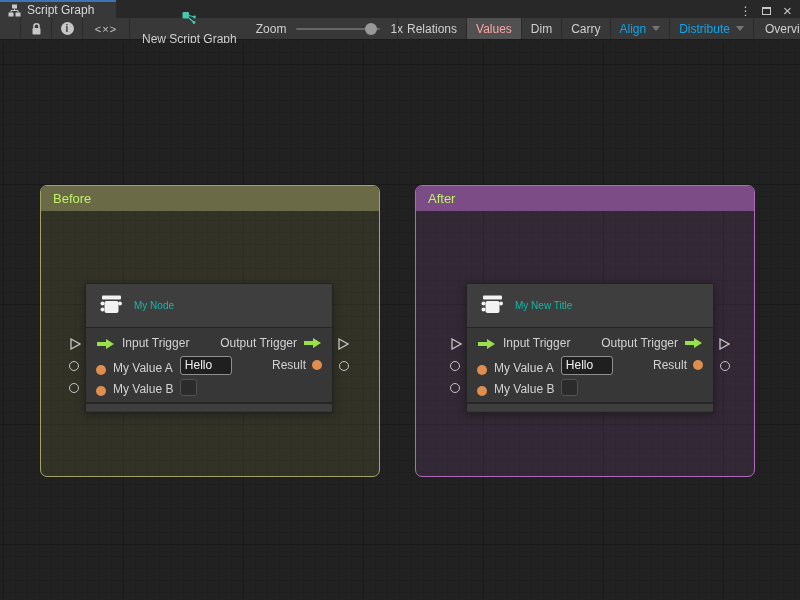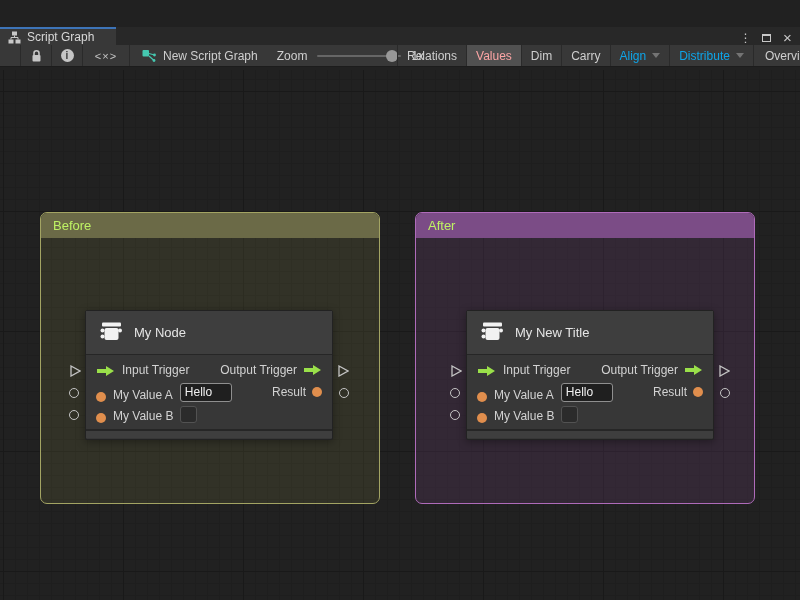--- a/index.html
+++ b/index.html
@@ -1,21 +1,21 @@
 <!DOCTYPE html>
 <html><head>
 <meta charset="utf-8">
 <style>
   * { margin:0; padding:0; box-sizing:border-box; }
   html,body { width:800px; height:600px; overflow:hidden; background:#212121;
     font-family:"Liberation Sans", sans-serif; -webkit-font-smoothing:antialiased; }
   .window { position:relative; width:800px; height:600px; }
 
   
-  .tabbar { position:relative; height:18px; background:#282828; display:flex; align-items:stretch;margin-top:27px; }
+  .tabbar { position:relative; height:18px; background:#282828; display:flex; align-items:stretch; }
   .tab { display:flex; align-items:center; gap:6px; padding:0 14px 0 8px; background:#383838;
          border-top:2px solid #3d74b8; color:#d8d8d8; font-size:12px; width:116px; }
   .tab-icon svg { display:block; }
   .win-controls { position:absolute; right:4px; top:0; height:21px; display:flex; align-items:center; gap:4px; color:#c8c8c8; }
   .win-btn { width:17px; height:17px; display:flex; align-items:center; justify-content:center; font-size:13px; cursor:default; }
   .kebab { font-size:12px; letter-spacing:0; }
   .maxbox { width:9px; height:8px; border:1px solid #c8c8c8; border-top:2px solid #c8c8c8; }
   .closex { font-size:15px; line-height:1; }
 
   
@@ -28,21 +28,21 @@
   .tb-sep { width:1px; height:21px; background:#2a2a2a; }
   .tb-btn.active { background:#515151; color:#fca5a5; }
   .tb-btn.disabled { color:#0ea5e9; }
   .edge-pad { width:20px; height:21px; }
   .caret { width:0; height:0; border-left:4px solid transparent; border-right:4px solid transparent;
            border-top:5px solid #747474; margin-left:6px; }
   .lock-icon svg, .graphname-icon svg { display:block; }
   .info-circ { width:13px; height:13px; border-radius:50%; background:#c6c6c6; color:#383838;
                font-size:10px; font-weight:bold; display:flex; align-items:center; justify-content:center; }
   .code-glyph { font-size:11px; letter-spacing:1px; color:#c6c6c6; }
-  .graphname { display:flex; align-items:center; gap:7px; padding:0 10px 0 12px; }
+  .graphname { display:flex; align-items:center; gap:7px; padding:0 10px 0 12px;flex-direction:column; }
   .zoom-wrap { display:flex; align-items:center; margin-left:9px; gap:10px; }
   .zoom-track { position:relative; width:84px; height:12px; }
   .zoom-track::before { content:""; position:absolute; left:0; right:0; top:5px; height:2px; background:#666; border-radius:1px; }
   .zoom-handle { position:absolute; top:0; left:69px; width:12px; height:12px; border-radius:50%; background:#989898; }
 
   
   .canvas { position:absolute; left:0; top:43px; width:800px; height:557px; background-color:#212121;
     background-image:
       linear-gradient(to right, #191919 1px, transparent 1px),
       linear-gradient(to bottom, #191919 1px, transparent 1px),
@@ -61,21 +61,21 @@
   #group-before { left:40px; top:142px; }
   #group-after  { left:415px; top:142px; }
 
   
   .node { position:absolute; width:248px; height:130px; background:#373737; border:1px solid #222;
           border-radius:2px; box-shadow:0 2px 8px rgba(0,0,0,0.35); }
   #node-0 { left:85px; top:240px; }
   #node-1 { left:466px; top:240px; }
   .node-header { height:44px; background:#3e3e3e; border-bottom:1px solid #262626;
                  display:flex; align-items:center; gap:10px; padding:0 12px; }
-  .node-title { color:#e5e5e5; font-size:13px; }
+  .node-title { color:#14b8a6; font-size:10px; }
   .node-ports { padding:4px 0; }
   .prow { display:flex; align-items:center; height:22px; padding:0 10px; color:#d2d2d2; font-size:12px; }
   .pleft  { display:flex; align-items:flex-end; gap:7px; }
   .pright { margin-left:auto; display:flex; align-items:center; gap:6px; }
   .dot { width:10px; height:10px; border-radius:50%; background:#e08e4d; }
   .arrow svg { display:block; }
   .inline-field { height:19px; width:52px; background:#1f1f1f; border:1px solid #8f8f8f; border-radius:3px;
                   color:#f0f0f0; font-size:12px; padding:0 4px; font-family:"Liberation Sans",sans-serif; }
   .inline-field.empty { width:17px; height:17px; background:#2b2b2b; border:1px solid #525252; }
   .node-footer { height:9px; background:#3e3e3e; border-top:2px solid #262626; }

